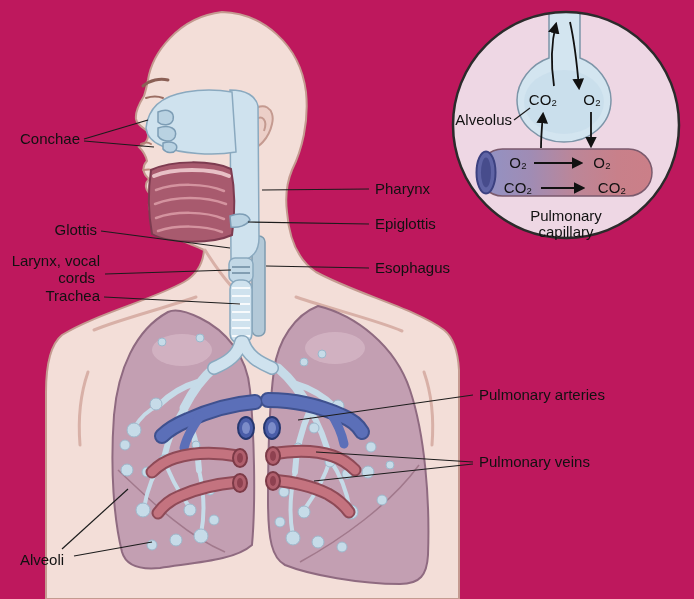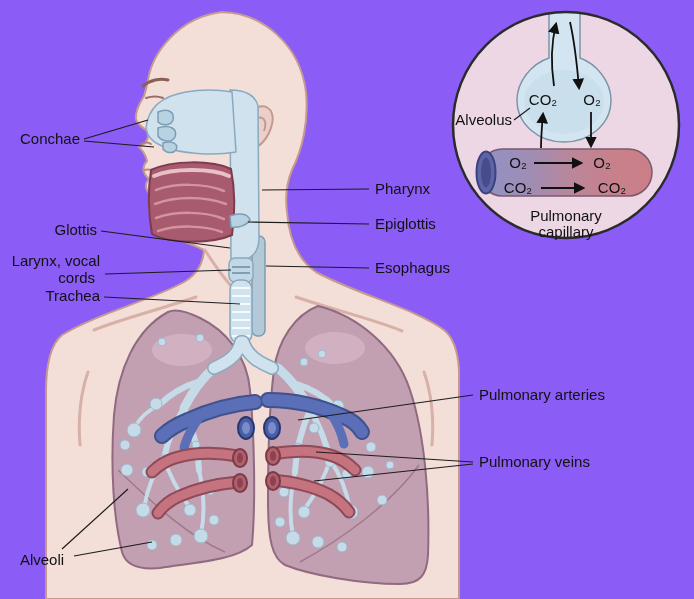--- a/index.html
+++ b/index.html
@@ -1,16 +1,16 @@
 <!DOCTYPE html>
 <html><head>
 <meta charset="utf-8">
 <style>
   html,body { margin:0; padding:0; background:#ffffff; }
-  .figure { position:relative; width:694px; height:599px; background:#8b5cf6; overflow:hidden; }
+  .figure { position:relative; width:694px; height:599px; background:#be185d; overflow:hidden; }
   svg { display:block; }
   .t   { font-family:"Liberation Sans","DejaVu Sans",sans-serif; font-size:15px; fill:#111; }
   .end { text-anchor:end; }
   .mid { text-anchor:middle; }
   .ld  { stroke:#1c1c1c; stroke-width:1.2; fill:none; }
   .ar  { stroke:#111; stroke-width:1.8; fill:none; }
   .skinline { stroke:#d8b0a7; stroke-width:3; fill:none; stroke-linecap:round; }
 </style>
 </head>
 <body>

